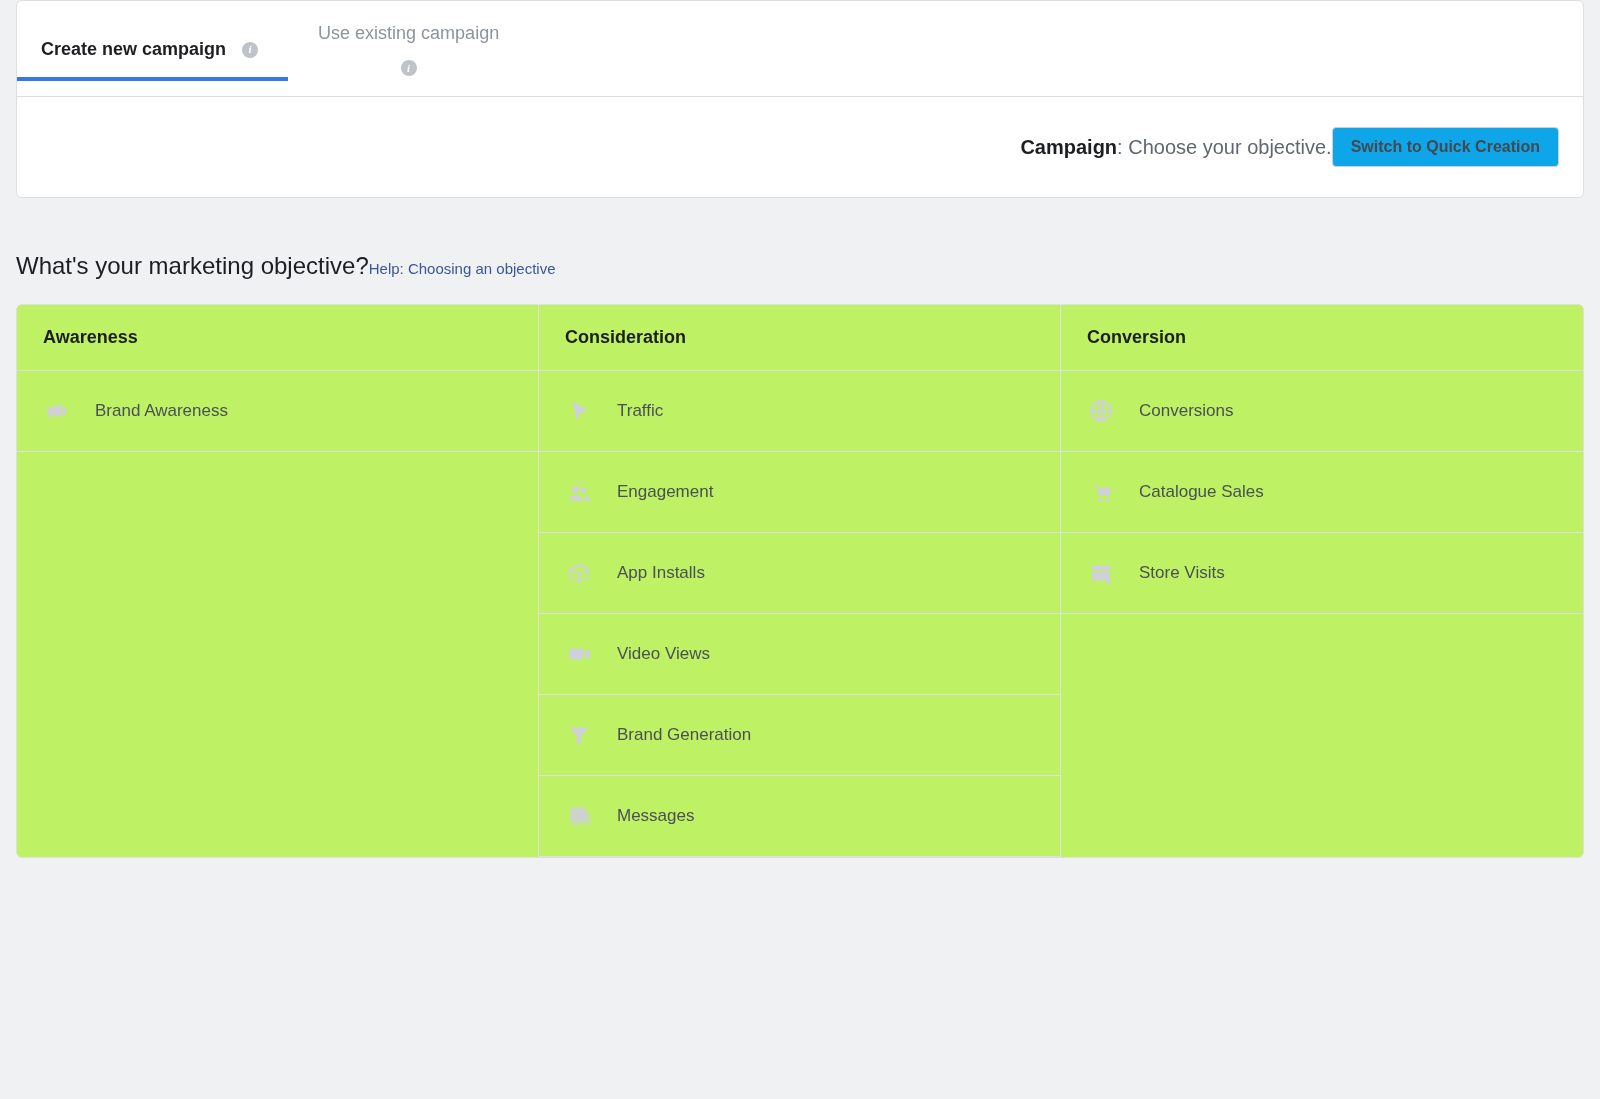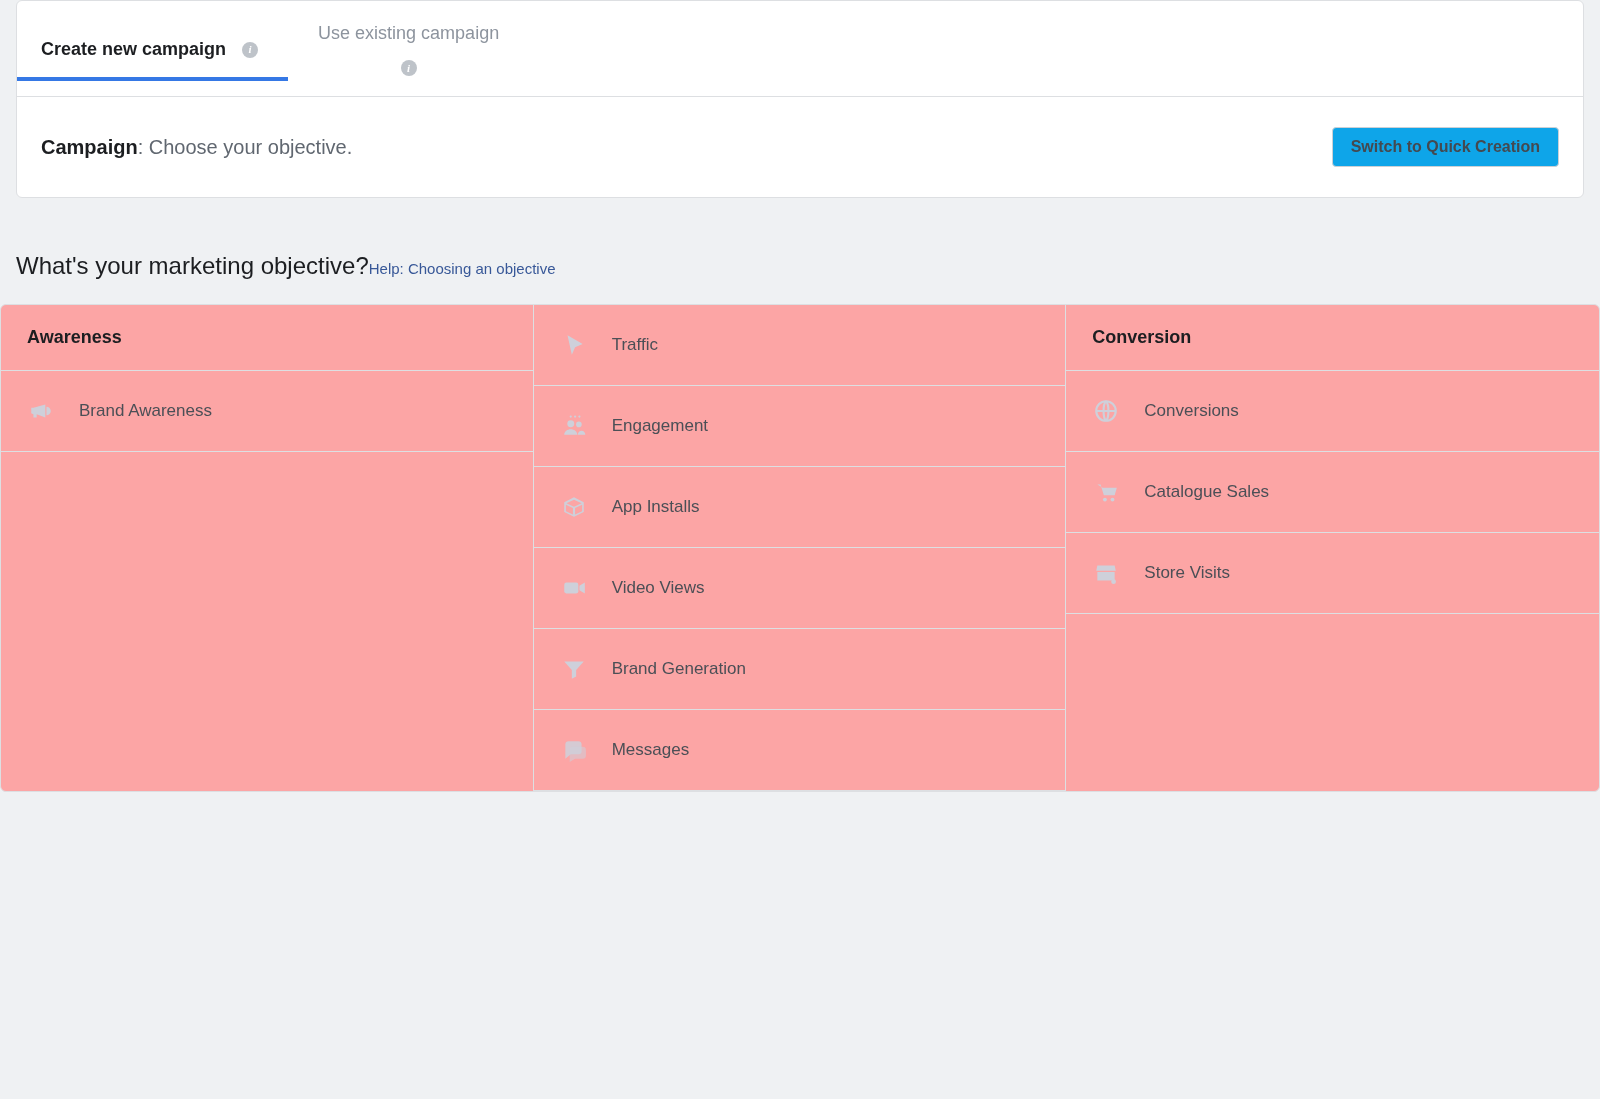--- a/index.html
+++ b/index.html
@@ -77,21 +77,21 @@
     font-style: italic;
     font-weight: 700;
     font-size: 11px;
     color: #fff;
     line-height: 1;
   }
 
   .campaign-row {
     display: flex;
     align-items: center;
-    justify-content: space-between;
+    justify-content: flex-end;
     padding: 30px 24px;
   }
   .campaign-row .heading {
     font-size: 20px;
     color: var(--text-medium);
   }
   .campaign-row .heading strong {
     color: var(--text-dark);
     font-weight: 700;
   }
@@ -118,27 +118,27 @@
     margin: 0;
   }
   .help-link {
     font-size: 15px;
     color: var(--link);
     text-decoration: none;
     cursor: pointer;
   }
 
   .grid {
-    margin: 0 0 16px;
+    margin: 0 16px 16px;
     display: grid;
     grid-template-columns: repeat(3, 1fr);
     border: 1px solid var(--border);
     border-radius: 6px;
     overflow: hidden;
-    background: #fca5a5;
+    background: #bef264;
   }
   .col {
     display: flex;
     flex-direction: column;
     border-right: 1px solid var(--border);
   }
   .col:last-child { border-right: none; }
   .col-header {
     padding: 22px 26px;
     font-size: 18px;
@@ -199,20 +199,21 @@
       <div class="objective">
         <span class="obj-icon">
           <svg viewBox="0 0 24 24" width="26" height="26">
             <use href="#megaphone-icon"></use>
           </svg>
         </span>
         <span>Brand Awareness</span>
       </div>
     </div>
     <div class="col">
+      <div class="col-header">Consideration</div>
       <div class="objective">
         <span class="obj-icon">
           <svg viewBox="0 0 24 24" width="26" height="26">
             <use href="#cursor-icon"></use>
           </svg>
         </span>
         <span>Traffic</span>
       </div>
       <div class="objective">
         <span class="obj-icon">

